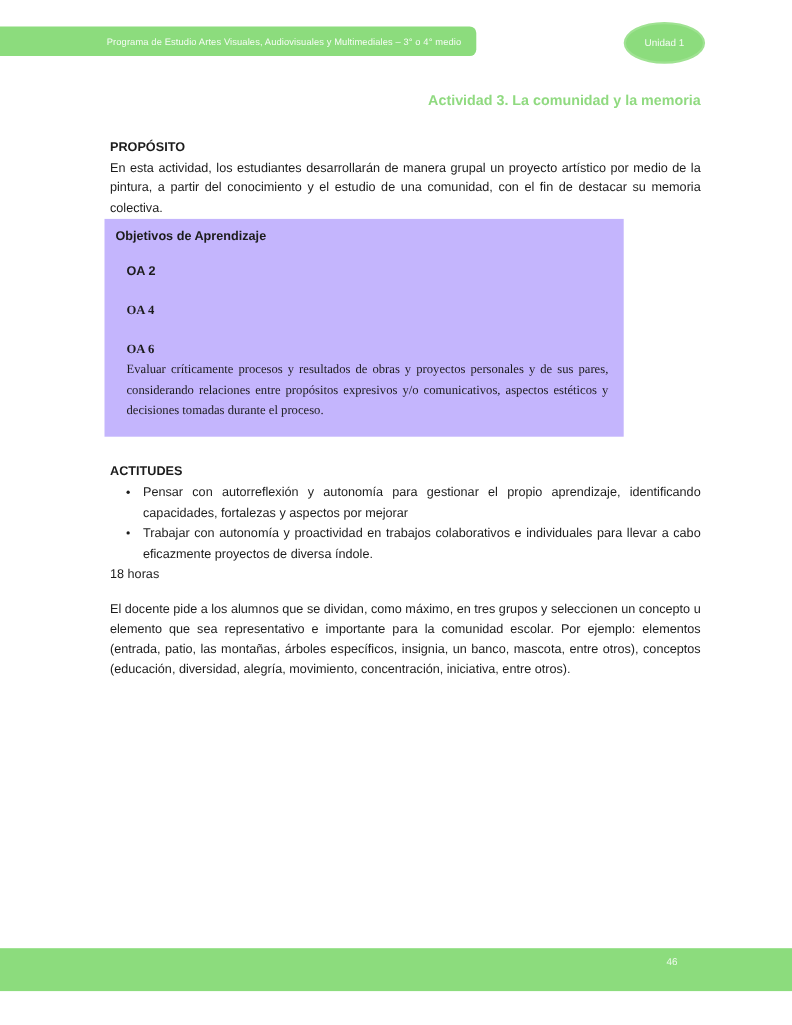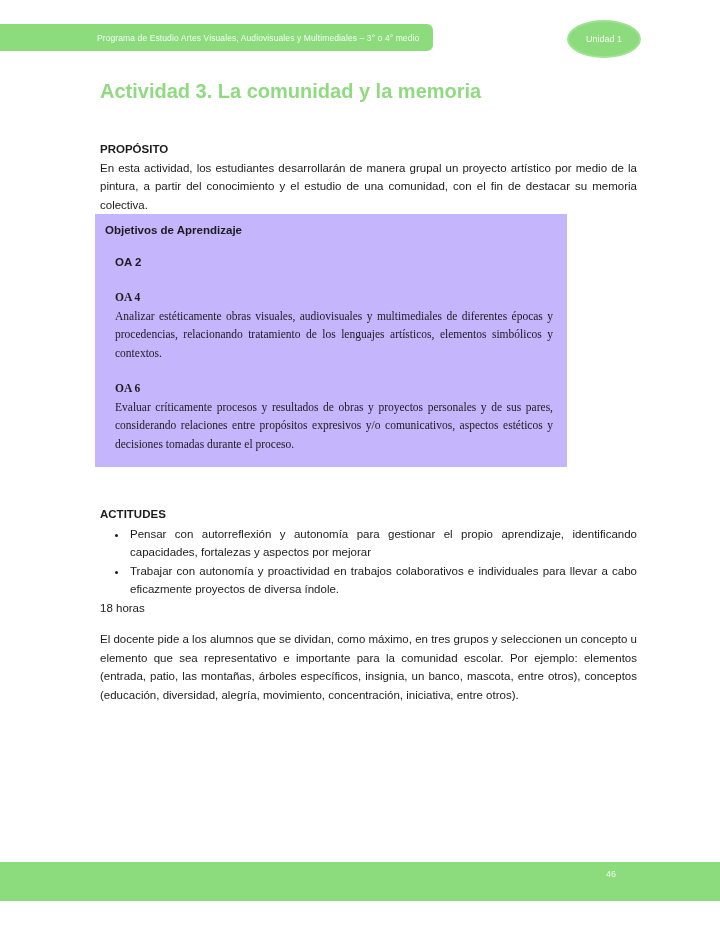--- a/index.html
+++ b/index.html
@@ -49,29 +49,29 @@
   }
   
   .content {
     position: absolute;
     left: 100px; top: 80px;
     width: 537px;
     font-size: 11.5px;
     line-height: 18.5px;
   }
   .page-title {
-    text-align: left;
+    text-align: right;
     color: #90da80;
     font-weight: bold;
-    font-size: 20px;
+    font-size: 13px;
     line-height: 22px;
   }
   .sec-heading {
     font-weight: bold;
-    margin-top: 38px;
+    margin-top: 23px;
   }
   .body-text {
     text-align: justify;
   }
   
   .oa-box {
     margin-left: -5px;
     width: 472px;
     background: #c4b5fd;
     padding: 7px 12px 14px 10px;
@@ -141,21 +141,20 @@
       <div class="oa-box-heading">Objetivos de Aprendizaje</div>
       <div class="oa-items">
 
 
         <div class="oa-item">
           <div class="oa-code">OA 2</div>
         </div>
 
         <div class="oa-item">
           <div class="oa-code">OA 4</div>
-          <div class="oa-text">Analizar estéticamente obras visuales, audiovisuales y multimediales de diferentes épocas y procedencias, relacionando tratamiento de los lenguajes artísticos, elementos simbólicos y contextos.</div>
         </div>
 
         <div class="oa-item">
           <div class="oa-code">OA 6</div>
           <div class="oa-text">Evaluar críticamente procesos y resultados de obras y proyectos personales y de sus pares, considerando relaciones entre propósitos expresivos y/o comunicativos, aspectos estéticos y decisiones tomadas durante el proceso.</div>
         </div>
 
       </div>
     </div>
 

